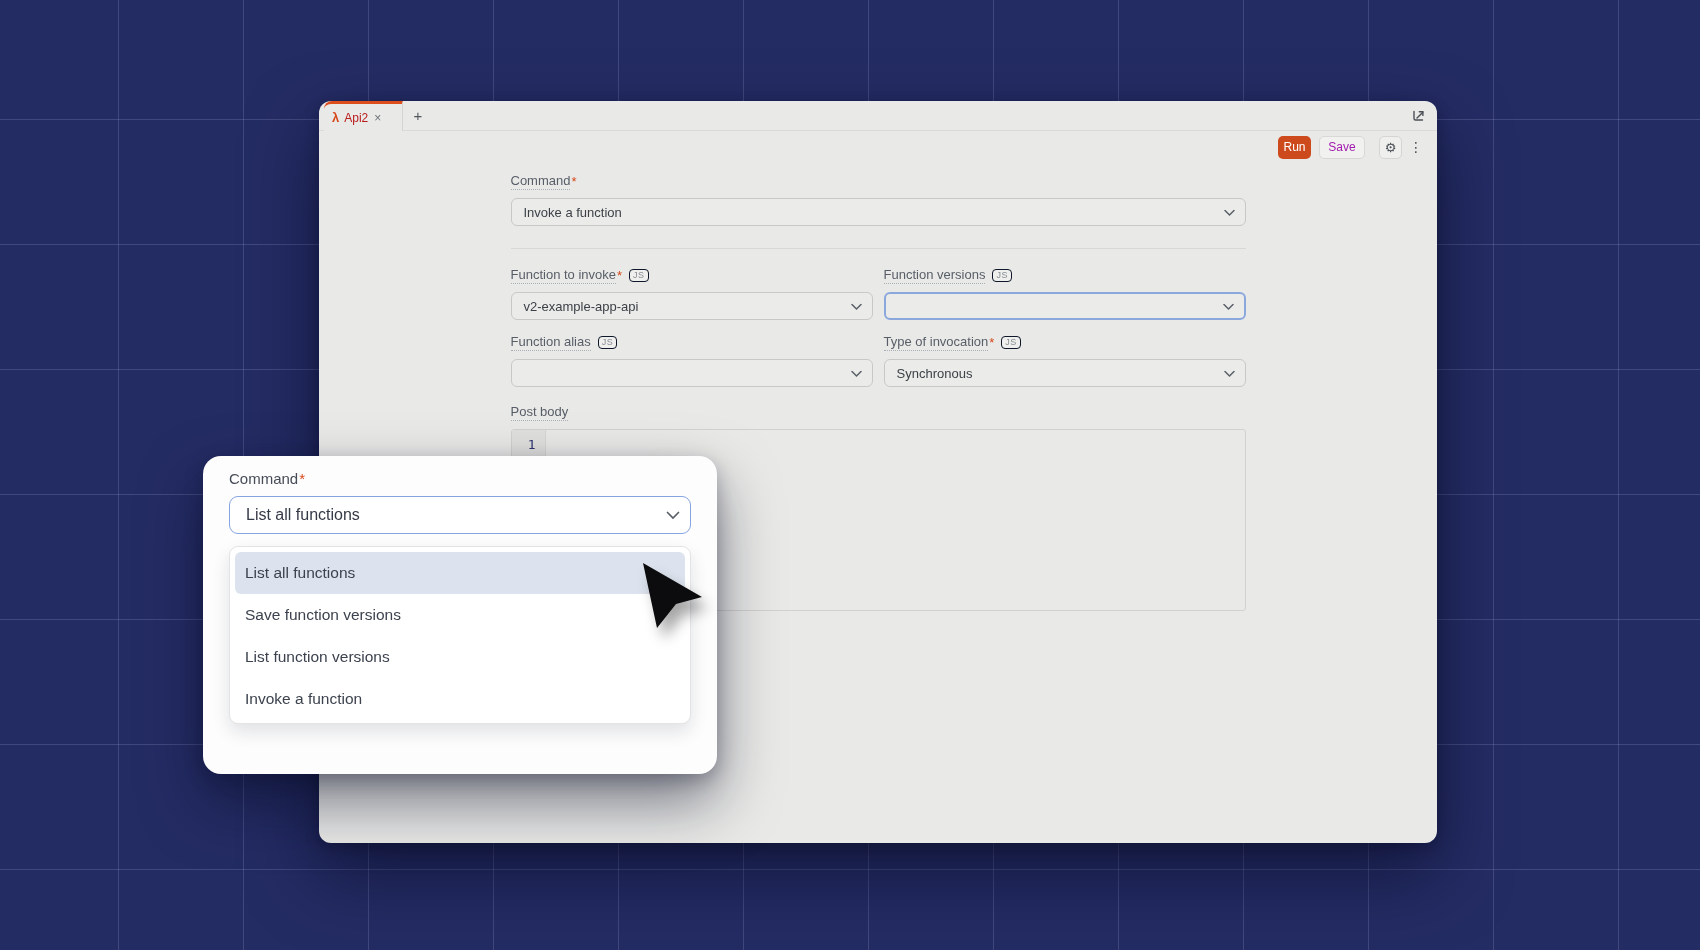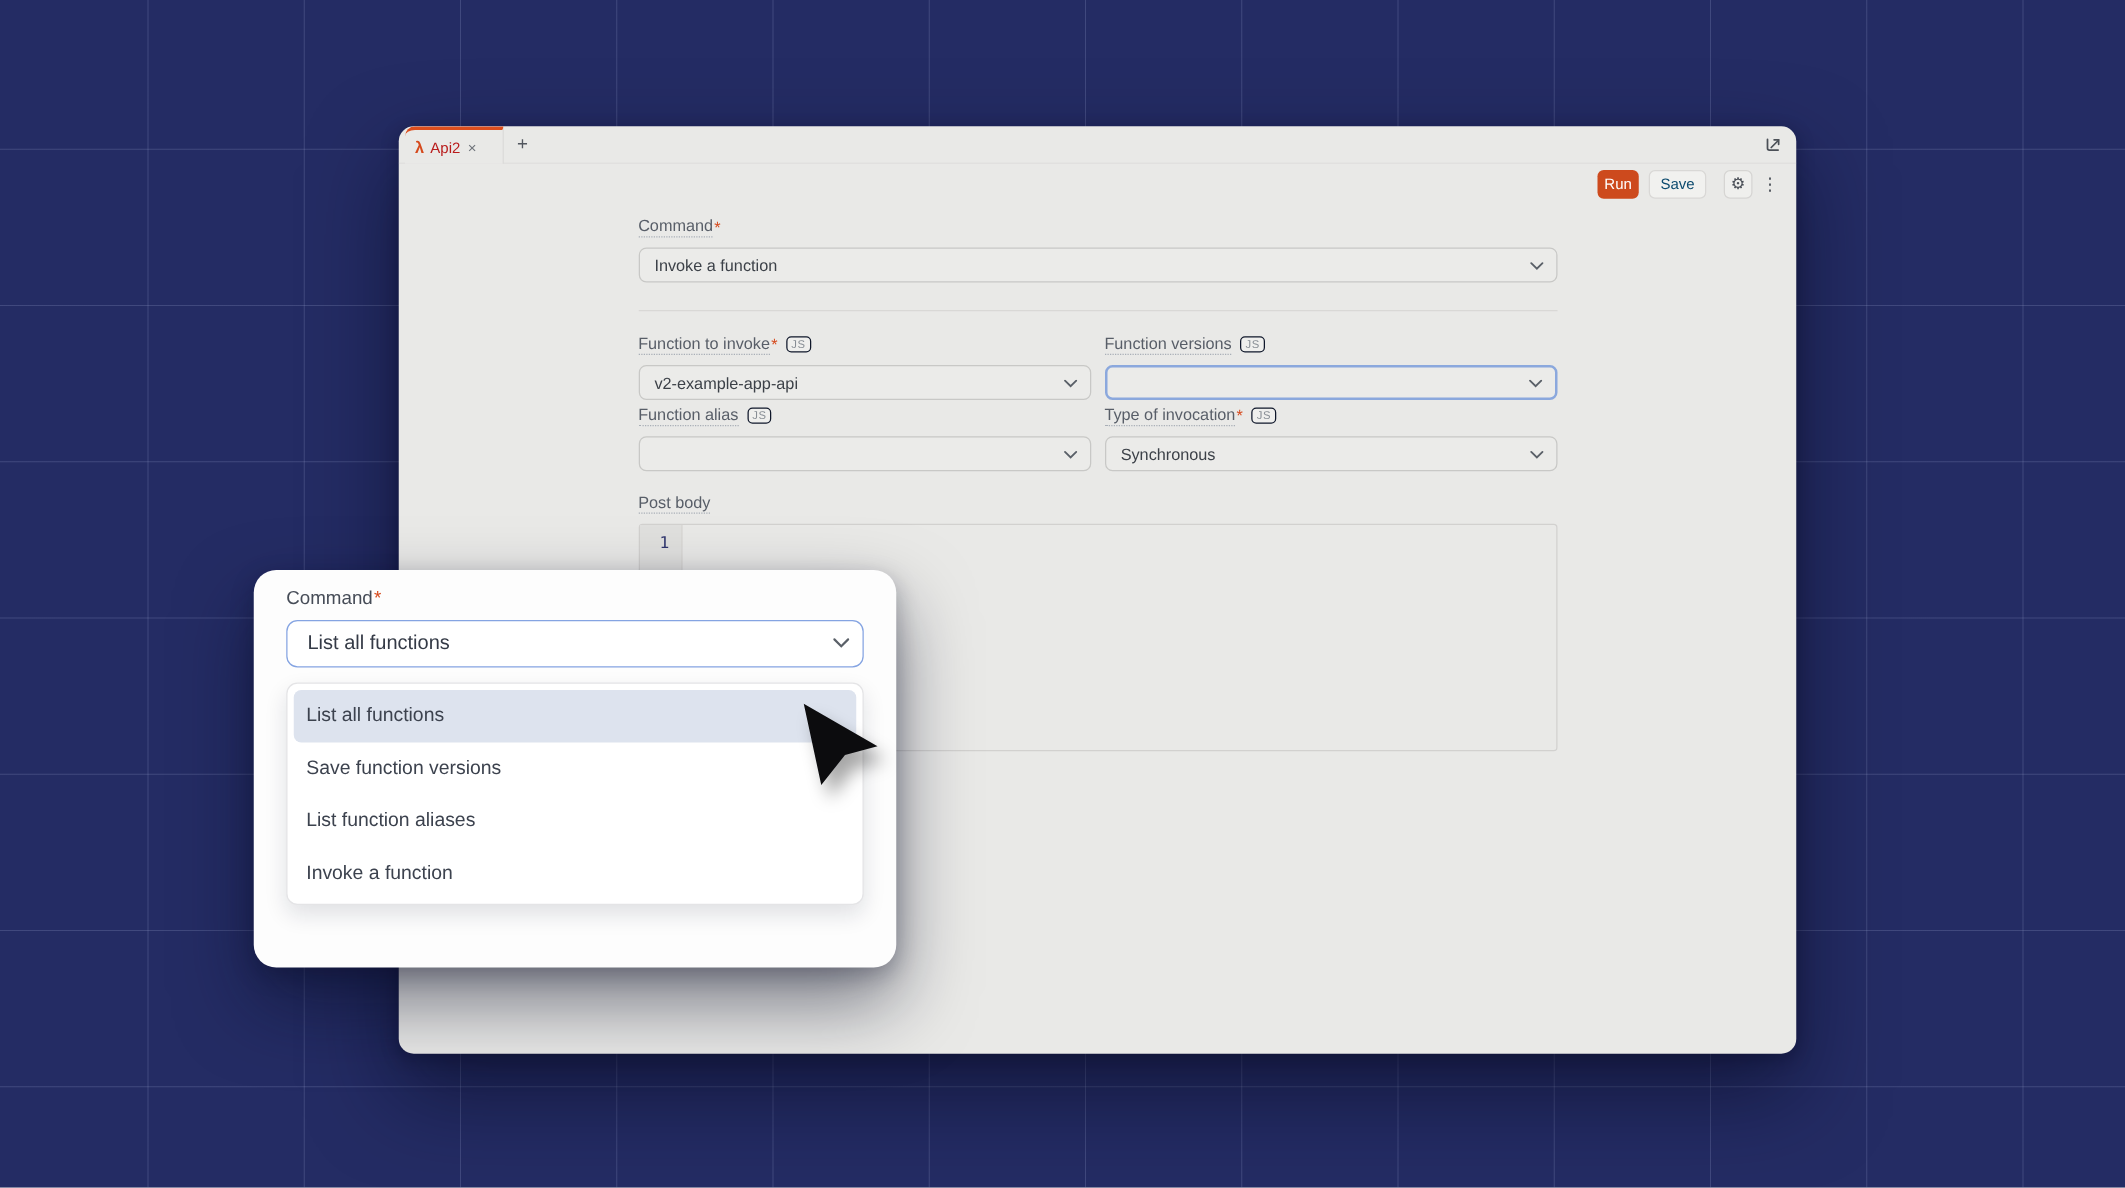--- a/index.html
+++ b/index.html
@@ -39,21 +39,21 @@
   }
   .collapse-btn { position:absolute; right:10px; top:5px; width:18px; height:18px;
     display:flex; align-items:center; justify-content:center; }
 
   .toolbar {
     height:32px; display:flex; align-items:center; justify-content:flex-end;
     padding-right:13px;
   }
   .btn { border-radius:5px; font-size:12px; display:flex; align-items:center; justify-content:center; height:23px; }
   .btn-run { width:33px; background:#cd4a1d; color:#ffffff; }
-  .btn-save { width:46px; background:#f1f1ef; border:1px solid #d9d8d6; color:#0c4a6e; margin-left:8px; }
+  .btn-save { width:46px; background:#f1f1ef; border:1px solid #d9d8d6; color:#a21caf; margin-left:8px; }
   .btn-gear { width:23px; background:#efefed; border:1px solid #d6d5d3; color:#4a4f57; margin-left:14px; font-size:13px; }
   .btn-kebab { width:16px; color:#4a4f57; font-size:14px; margin-left:6px; letter-spacing:0; }
 
   
   .content { width:735px; margin:0 auto; padding-top:10px; }
   .field-label { font-size:13px; color:#585e68; display:flex; align-items:center; }
   .label-text { border-bottom:1px dotted #a9afb7; padding-bottom:1px; }
   .req { color:#d6491c; margin-left:1px; }
   .js-badge {
     font-size:9px; color:#878d94; border:1px solid #0f172a; background:#efefed;
@@ -61,21 +61,21 @@
   }
   .select {
     position:relative; height:28px; background:#ebebe9; border:1px solid #c8c8c6;
     border-radius:6px; display:flex; align-items:center; padding:0 30px 0 12px;
     font-size:13px; color:#3c4148; margin-top:8px;
   }
   .select.focused { border:2px solid #8ba8dd; }
   .chev { position:absolute; right:10px; top:50%; transform:translateY(-50%); }
   .sep { border:none; border-top:1px solid #d9d8d6; margin-top:22px; }
   .grid2 { display:grid; grid-template-columns:1fr 1fr; column-gap:11px; margin-top:18px; }
-  .grid2 + .grid2 { margin-top:4px; }
+  .grid2 + .grid2 { margin-top:14px; }
   .pb-label { margin-top:17px; }
   .editor {
     position:relative; margin-top:8px; height:182px; border:1px solid #d2d1cf;
     border-radius:3px; background:#e9e9e7;
   }
   .gutter {
     position:absolute; left:0; top:0; bottom:0; width:34px; background:#e0e0de;
     border-right:1px solid #d7d6d4;
   }
   .line-no {
@@ -243,20 +243,20 @@
     <span>List all functions</span>
     <span class="chev">
       <svg width="14" height="9" viewBox="0 0 14 9">
           <path d="M1.5 1.5 L7 7 L12.5 1.5" fill="none" stroke="#5a6068" stroke-width="1.7" stroke-linecap="round"></path>
         </svg>
     </span>
   </div>
   <div class="dropdown">
       <div class="dd-item selected">List all functions</div>
       <div class="dd-item">Save function versions</div>
-      <div class="dd-item">List function aliases</div>
+      <div class="dd-item">List function versions</div>
       <div class="dd-item">Invoke a function</div>
     </div>
 </div>
 
 <svg class="cursor-svg" width="95" height="100" viewBox="0 0 95 100">
   <polygon points="13,13 72,47 46,54 27,78" fill="#0c0c0e"></polygon>
 </svg>
 
 </body></html>

